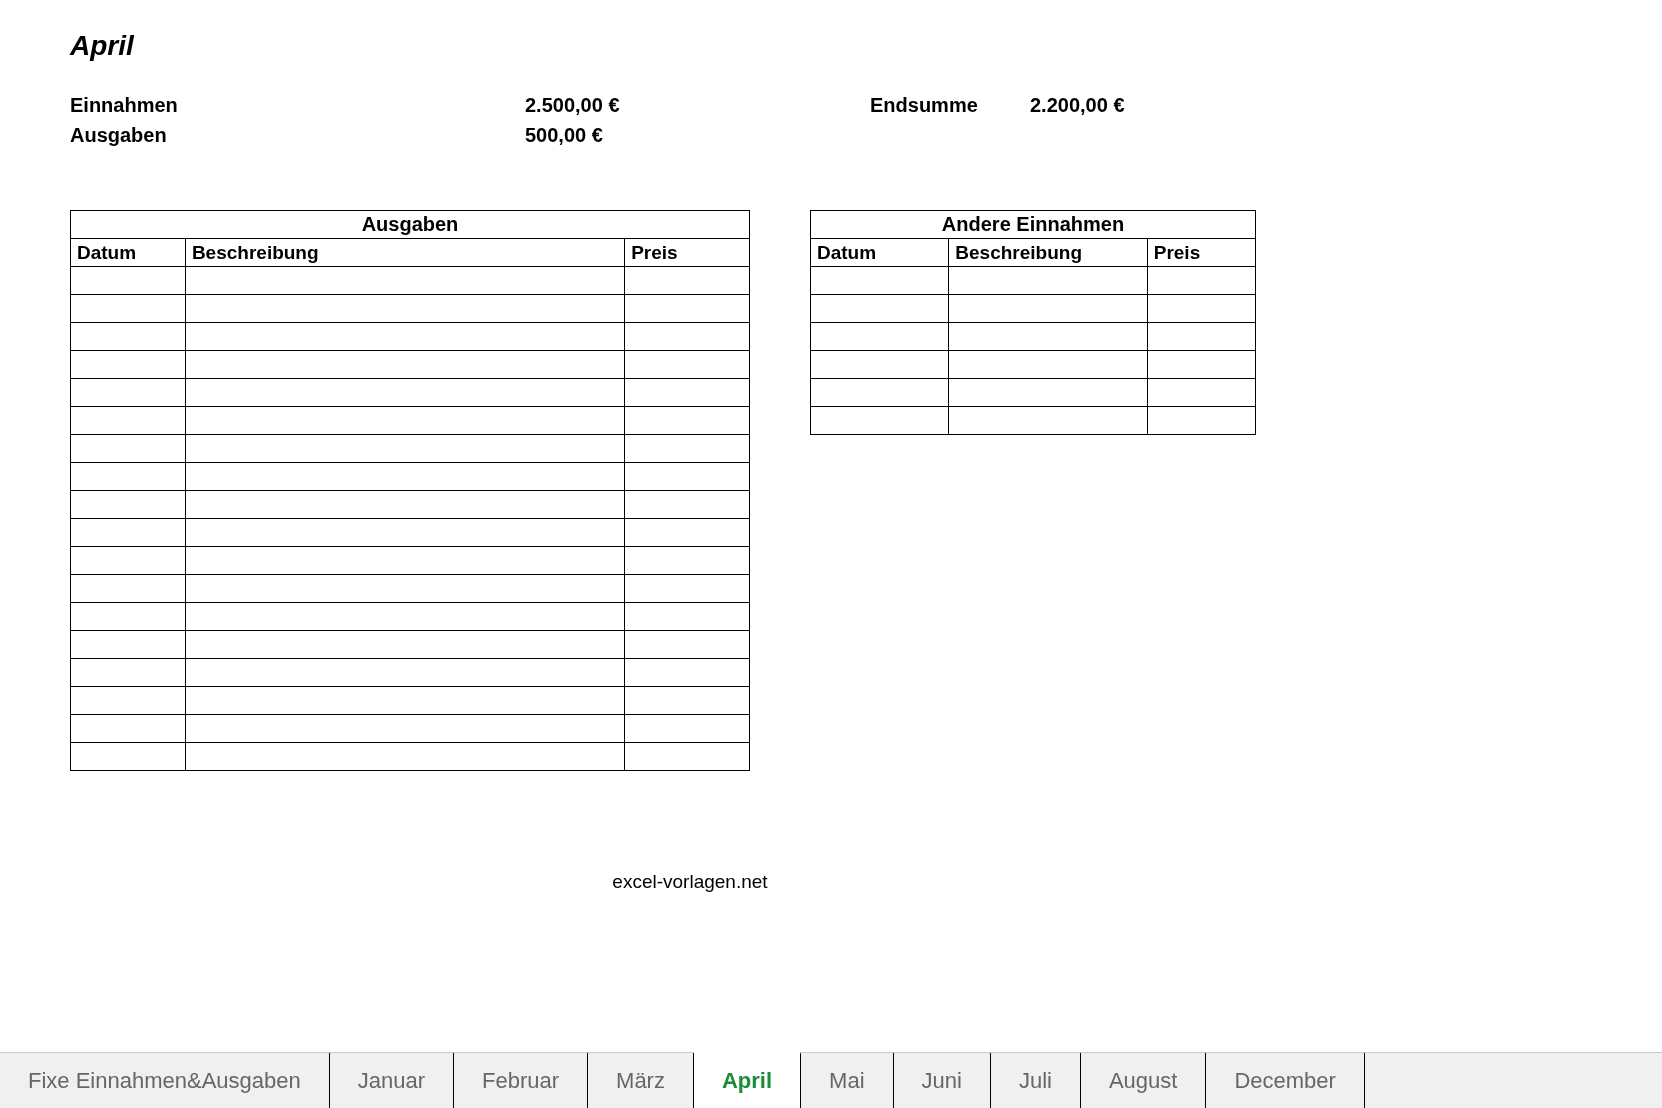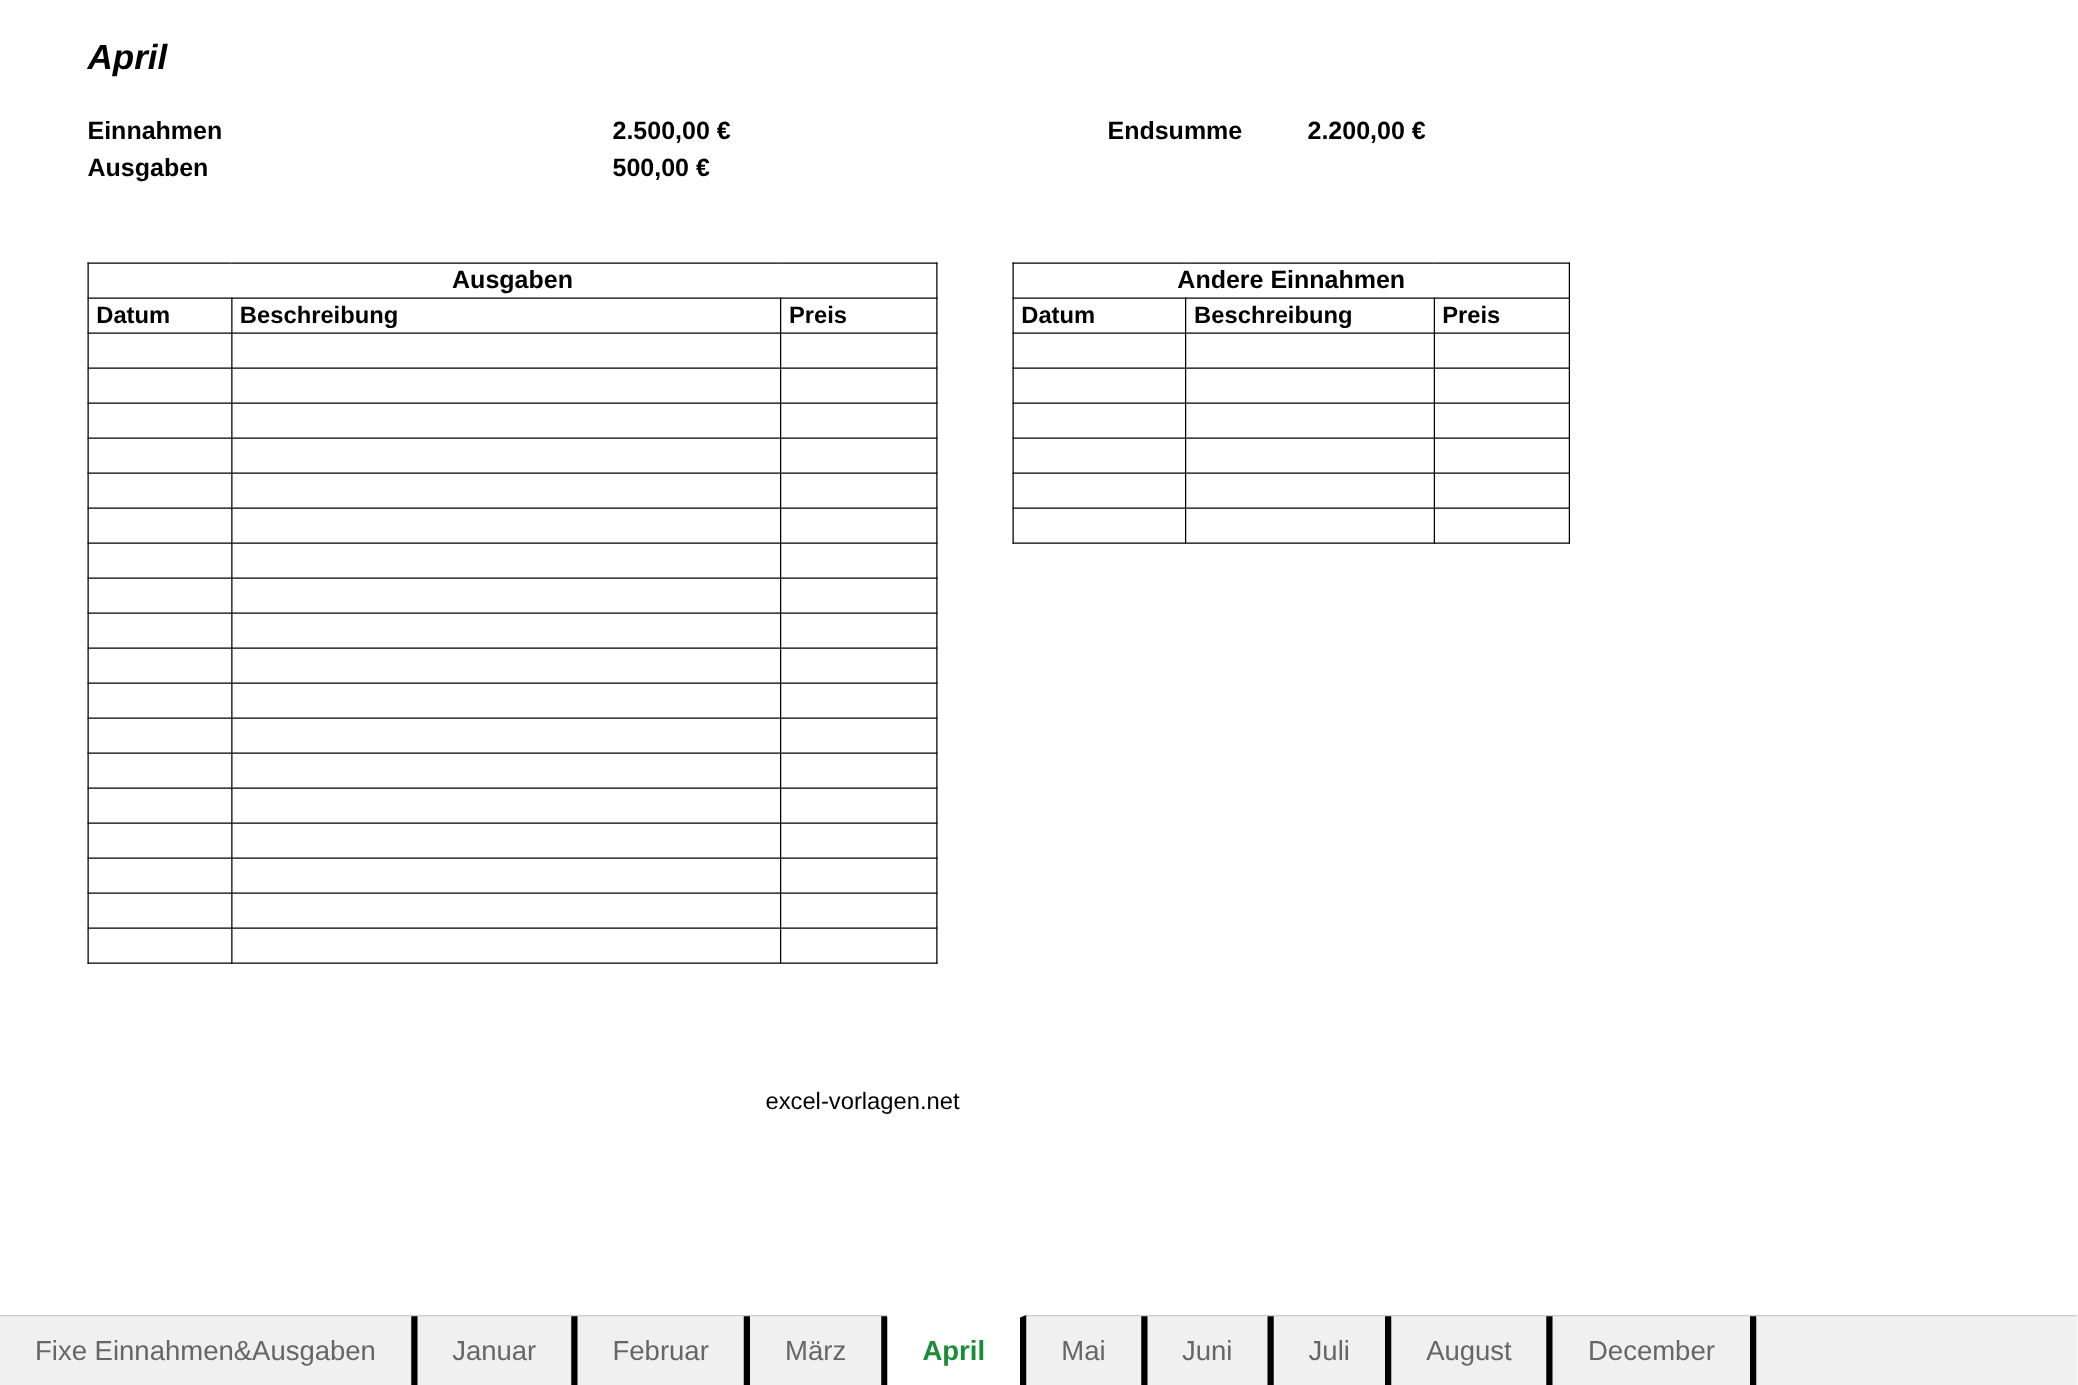--- a/index.html
+++ b/index.html
@@ -23,28 +23,29 @@
     .summary {
       display: flex;
       font-size: 20px;
       font-weight: bold;
       line-height: 1.5;
       margin-bottom: 60px;
     }
     .summary-left {
       width: 740px;
       display: flex;
+      gap: 35px;
     }
     .summary-labels { width: 420px; }
     .summary-values { width: 200px; text-align: left; }
     .summary-right {
       display: flex;
       padding-left: 60px;
     }
-    .summary-right .label { width: 160px; margin-left: 16px; }
+    .summary-right .label { width: 160px; }
     .summary-right .value { width: 140px; }
     .tables-row {
       display: flex;
       gap: 60px;
       align-items: flex-start;
     }
     table {
       border-collapse: collapse;
       font-size: 19px;
     }
@@ -87,21 +88,21 @@
       background: #f0f0f0;
       border-top: 1px solid #ccc;
       font-size: 22px;
     }
     .tab {
       display: flex;
       align-items: center;
       justify-content: center;
       padding: 16px 28px;
       color: #666;
-      border-right: 5px solid #000000;
+      border-right: 1px solid #000000;
       cursor: pointer;
       white-space: nowrap;
     }
     .tab.active {
       background: #fff;
       color: #1a8c3a;
       font-weight: bold;
       border-top: 2px solid #fff;
       margin-top: -1px;
     }

